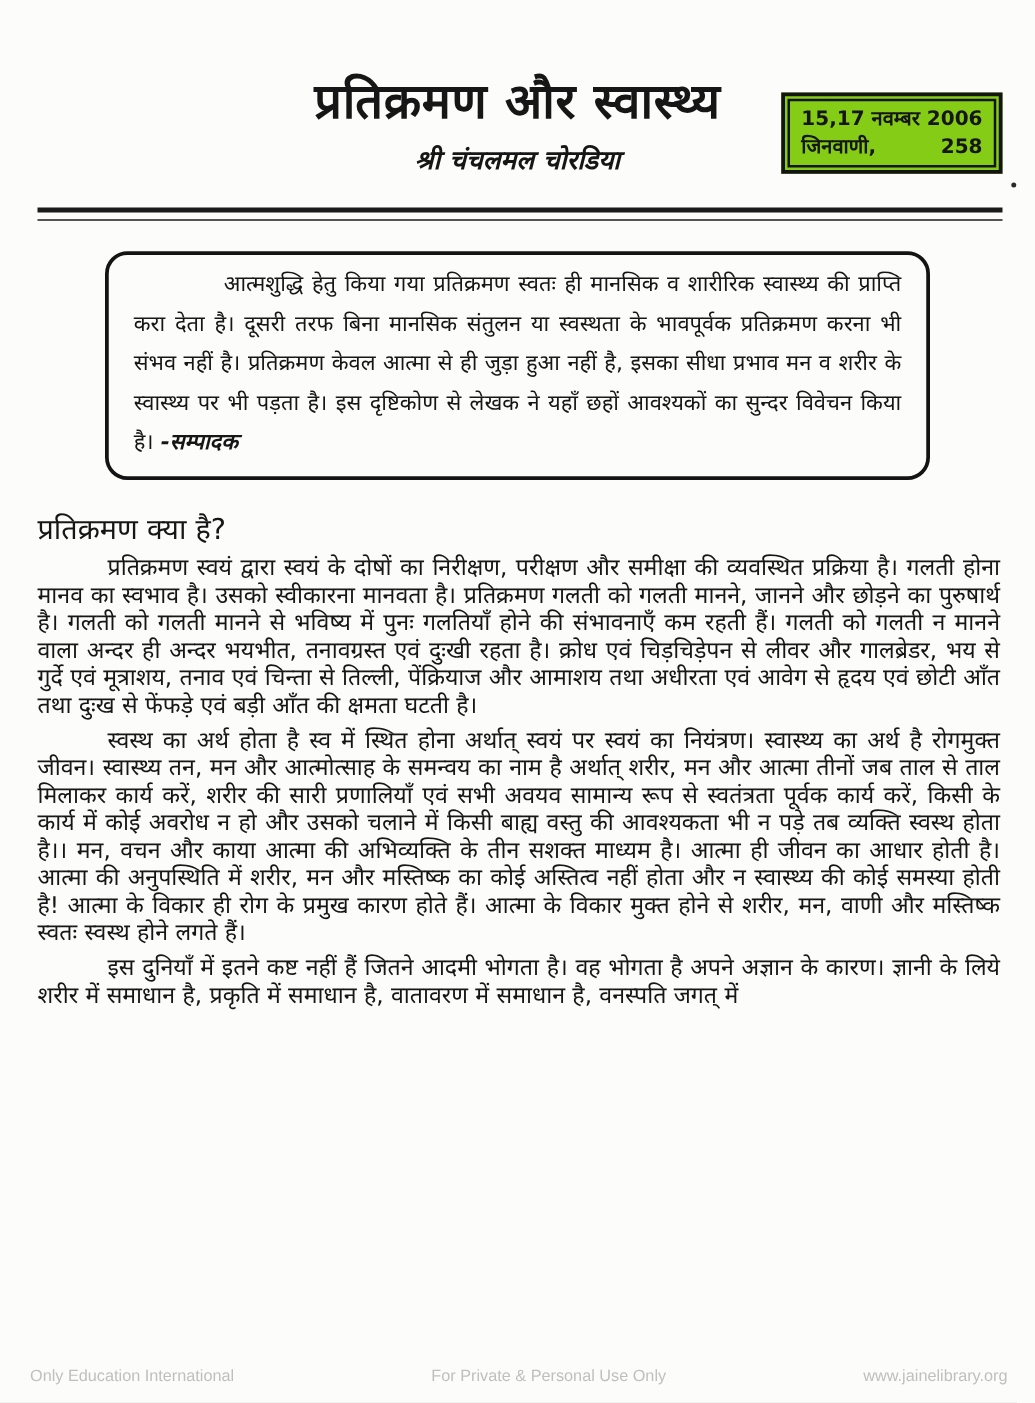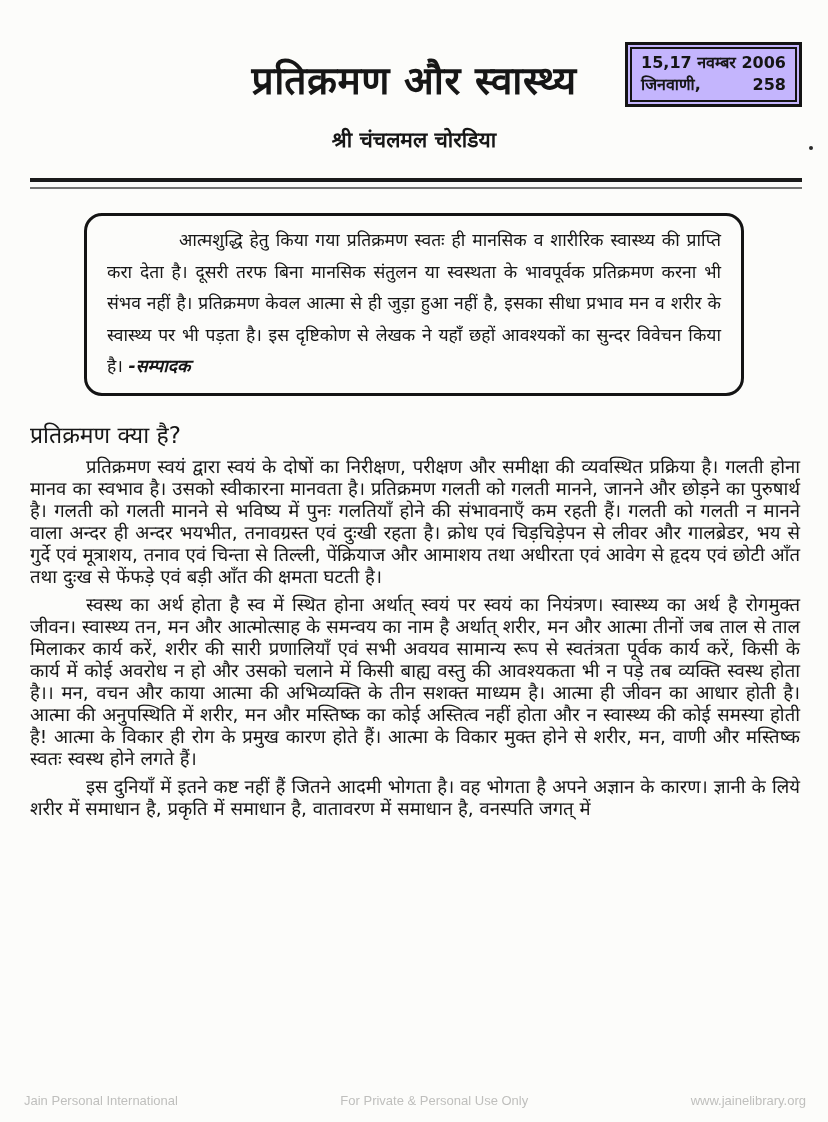--- a/index.html
+++ b/index.html
@@ -10,25 +10,25 @@
     height: 1122px;
     margin: 0 auto;
     background: #fcfcfa;
     color: #161616;
     font-family: "DejaVu Sans", sans-serif;
     overflow: hidden;
   }
   
   .issue-box {
     position: absolute;
-    top: 42px;
+    top: 74px;
     right: 26px;
     border: 3px solid #141414;
     padding: 2px;
-    background: #c4b5fd;
+    background: #84cc16;
   }
   .issue-box-inner {
     border: 2px solid #141414;
     padding: 3px 9px 4px 9px;
     min-width: 152px;
     font-size: 16px;
     font-weight: bold;
     line-height: 22px;
   }
   .issue-date { text-align: center; white-space: nowrap; }
@@ -44,24 +44,25 @@
     border-radius: 50%;
   }
   .doc-title {
     padding-top: 52px;
     text-align: center;
     font-size: 39px;
     font-weight: bold;
     letter-spacing: 0.5px;
   }
   .doc-author {
-    margin-top: 20px;
+    margin-top: 8px;
     text-align: center;
     font-size: 21px;
     font-weight: bold;
+    font-style: italic;
   }
   .double-rule { margin: 25px 26px 0 30px; }
   .rule-thick { height: 4px; background: #1b1b1b; }
   .rule-thin { height: 2px; background: #1b1b1b; margin-top: 5px; transform: scaleY(.6); }
   .editor-box {
     margin: 24px auto 0 auto;
     width: 660px;
     border: 3.5px solid #141414;
     border-radius: 18px;
     padding: 9px 20px 10px 20px;
@@ -126,18 +127,18 @@
     <p><span>आत्मशुद्धि हेतु किया गया प्रतिक्रमण स्वतः ही मानसिक व शारीरिक स्वास्थ्य की प्राप्ति करा देता है। दूसरी तरफ बिना मानसिक संतुलन या स्वस्थता के भावपूर्वक प्रतिक्रमण करना भी संभव नहीं है। प्रतिक्रमण केवल आत्मा से ही जुड़ा हुआ नहीं है, इसका सीधा प्रभाव मन व शरीर के स्वास्थ्य पर भी पड़ता है। इस दृष्टिकोण से लेखक ने यहाँ छहों आवश्यकों का सुन्दर विवेचन किया है।</span> <span class="editor-signature">-सम्पादक</span></p>
   </div>
 
   <h2 class="section-heading">प्रतिक्रमण क्या है?</h2>
   <p class="body-para">प्रतिक्रमण स्वयं द्वारा स्वयं के दोषों का निरीक्षण, परीक्षण और समीक्षा की व्यवस्थित प्रक्रिया है। गलती होना मानव का स्वभाव है। उसको स्वीकारना मानवता है। प्रतिक्रमण गलती को गलती मानने, जानने और छोड़ने का पुरुषार्थ है। गलती को गलती मानने से भविष्य में पुनः गलतियाँ होने की संभावनाएँ कम रहती हैं। गलती को गलती न मानने वाला अन्दर ही अन्दर भयभीत, तनावग्रस्त एवं दुःखी रहता है। क्रोध एवं चिड़चिड़ेपन से लीवर और गालब्रेडर, भय से गुर्दे एवं मूत्राशय, तनाव एवं चिन्ता से तिल्ली, पेंक्रियाज और आमाशय तथा अधीरता एवं आवेग से हृदय एवं छोटी आँत तथा दुःख से फेंफड़े एवं बड़ी आँत की क्षमता घटती है।</p>
 
   <p class="body-para">स्वस्थ का अर्थ होता है स्व में स्थित होना अर्थात् स्वयं पर स्वयं का नियंत्रण। स्वास्थ्य का अर्थ है रोगमुक्त जीवन। स्वास्थ्य तन, मन और आत्मोत्साह के समन्वय का नाम है अर्थात् शरीर, मन और आत्मा तीनों जब ताल से ताल मिलाकर कार्य करें, शरीर की सारी प्रणालियाँ एवं सभी अवयव सामान्य रूप से स्वतंत्रता पूर्वक कार्य करें, किसी के कार्य में कोई अवरोध न हो और उसको चलाने में किसी बाह्य वस्तु की आवश्यकता भी न पड़े तब व्यक्ति स्वस्थ होता है।। मन, वचन और काया आत्मा की अभिव्यक्ति के तीन सशक्त माध्यम है। आत्मा ही जीवन का आधार होती है। आत्मा की अनुपस्थिति में शरीर, मन और मस्तिष्क का कोई अस्तित्व नहीं होता और न स्वास्थ्य की कोई समस्या होती है! आत्मा के विकार ही रोग के प्रमुख कारण होते हैं। आत्मा के विकार मुक्त होने से शरीर, मन, वाणी और मस्तिष्क स्वतः स्वस्थ होने लगते हैं।</p>
   <p class="body-para">इस दुनियाँ में इतने कष्ट नहीं हैं जितने आदमी भोगता है। वह भोगता है अपने अज्ञान के कारण। ज्ञानी के लिये शरीर में समाधान है, प्रकृति में समाधान है, वातावरण में समाधान है, वनस्पति जगत् में</p>
 
   <div class="page-footer">
-    <span class="left">Jain Personal International</span>
+    <span class="left">Only Education International</span>
     <span class="center">For Private &amp; Personal Use Only</span>
     <span class="right">www.jainelibrary.org</span>
   </div>
 
 </div>
 
 </body></html>

